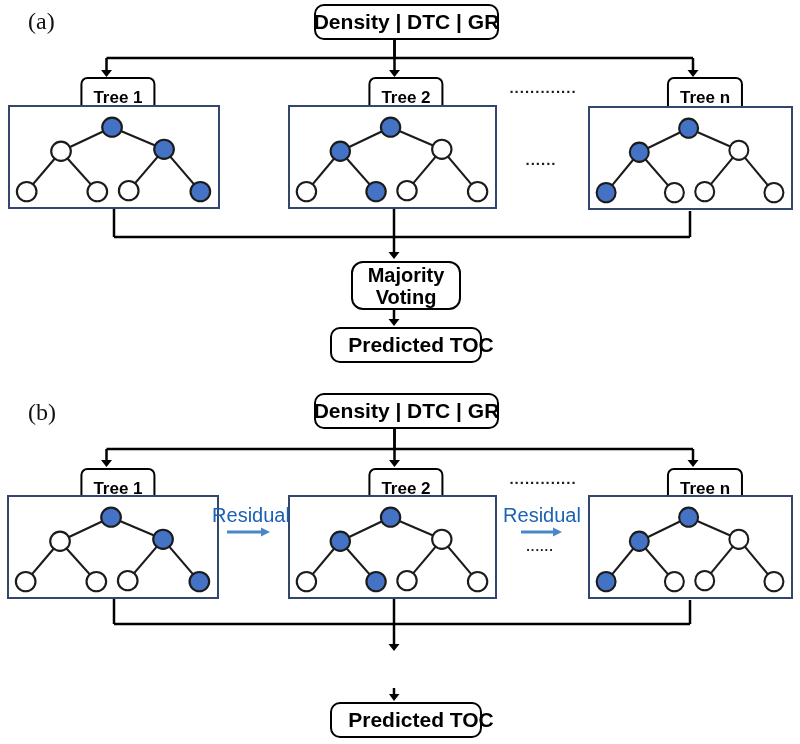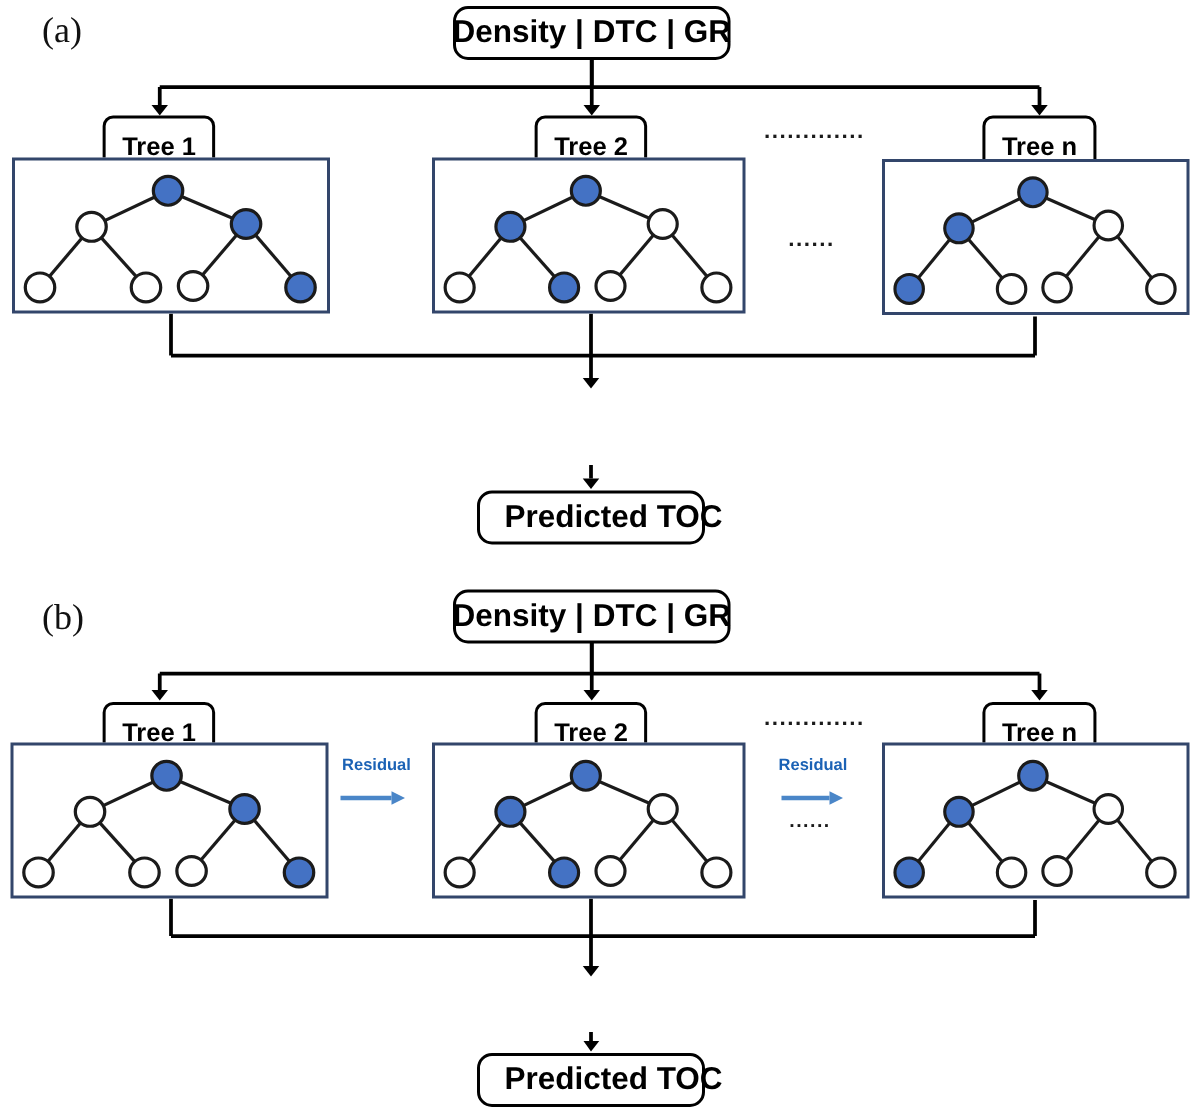--- a/index.html
+++ b/index.html
@@ -12,37 +12,37 @@
     position:relative;width:800px;height:744px;background:#ffffff;overflow:hidden;
     font-family:"Liberation Sans",sans-serif;
   }
   .connectors{position:absolute;left:0;top:0;width:800px;height:744px;pointer-events:none;}
   .panel-label{
     position:absolute;font-family:"Liberation Serif",serif;font-size:24px;color:#111;
   }
   .box{
     position:absolute;background:#fff;border:2.5px solid #000;box-sizing:border-box;
     display:flex;align-items:center;justify-content:center;flex-direction:column;
-    font-weight:700;color:#000;white-space:nowrap;
+    font-weight:700;color:#000;white-space:nowrap;margin-left:12px;
   }
   .input-box{width:185px;height:36px;border-radius:10px;font-size:21px;}
   .tree-label{height:41px;border-radius:7px;font-size:17px;padding:0 11px;transform:translateX(-50%);border-width:2px;}
   .agg-box{border-radius:12px;font-size:20px;line-height:22px;}
   .output-box{width:152px;height:36px;border-radius:10px;font-size:21px;padding-left:30px;}
   .tree-frame{
     position:absolute;background:#fff;border:2px solid var(--tree-border);box-sizing:border-box;
   }
   .tree-frame svg{display:block;width:100%;height:100%;}
   .dots{
     position:absolute;transform:translateX(-50%);font-weight:700;font-size:15px;
     letter-spacing:1px;color:#1a1a1a;
   }
   .residual-text{
     position:absolute;transform:translateX(-50%);color:var(--residual-text);
-    font-weight:700;font-size:11px;
+    font-weight:400;font-size:20px;
   }
 </style>
 </head>
 <body>
 
 <div class="canvas">
 
   <svg class="connectors" viewBox="0 0 800 744" xmlns="http://www.w3.org/2000/svg">
     <g stroke="#000" stroke-width="2.5" fill="none">
       <path d="M394.5 40 V58"></path>
@@ -147,20 +147,24 @@
         <circle cx="157" cy="44" r="10" fill="#FFFFFF" stroke="#1b1b1b" stroke-width="2.2"></circle>
         <circle cx="17" cy="88" r="10" fill="#4472C4" stroke="#1b1b1b" stroke-width="2.2"></circle>
         <circle cx="89" cy="88" r="10" fill="#FFFFFF" stroke="#1b1b1b" stroke-width="2.2"></circle>
         <circle cx="121" cy="87" r="10" fill="#FFFFFF" stroke="#1b1b1b" stroke-width="2.2"></circle>
         <circle cx="194" cy="88" r="10" fill="#FFFFFF" stroke="#1b1b1b" stroke-width="2.2"></circle>
       </svg>
     </div>
 
   <div class="dots" style="left:541px;top:151px">......</div>
 
+  <div class="box agg-box" style="left:339px;top:261px;width:110px;height:49px">
+    <span>Majority</span>
+    <span>Voting</span>
+  </div>
 
   <div class="box output-box" style="left:318px;top:327px">Predicted TOC</div>
 
   <div class="panel-label" style="left:28px;top:399px">(b)</div>
 
   <div class="box input-box" style="left:302px;top:393px">Density | DTC | GR</div>
 
   <div class="box tree-label" style="left:106px;top:468px">Tree 1</div>
   <div class="box tree-label" style="left:394px;top:468px">Tree 2</div>
   <div class="box tree-label" style="left:693px;top:468px">Tree n</div>

